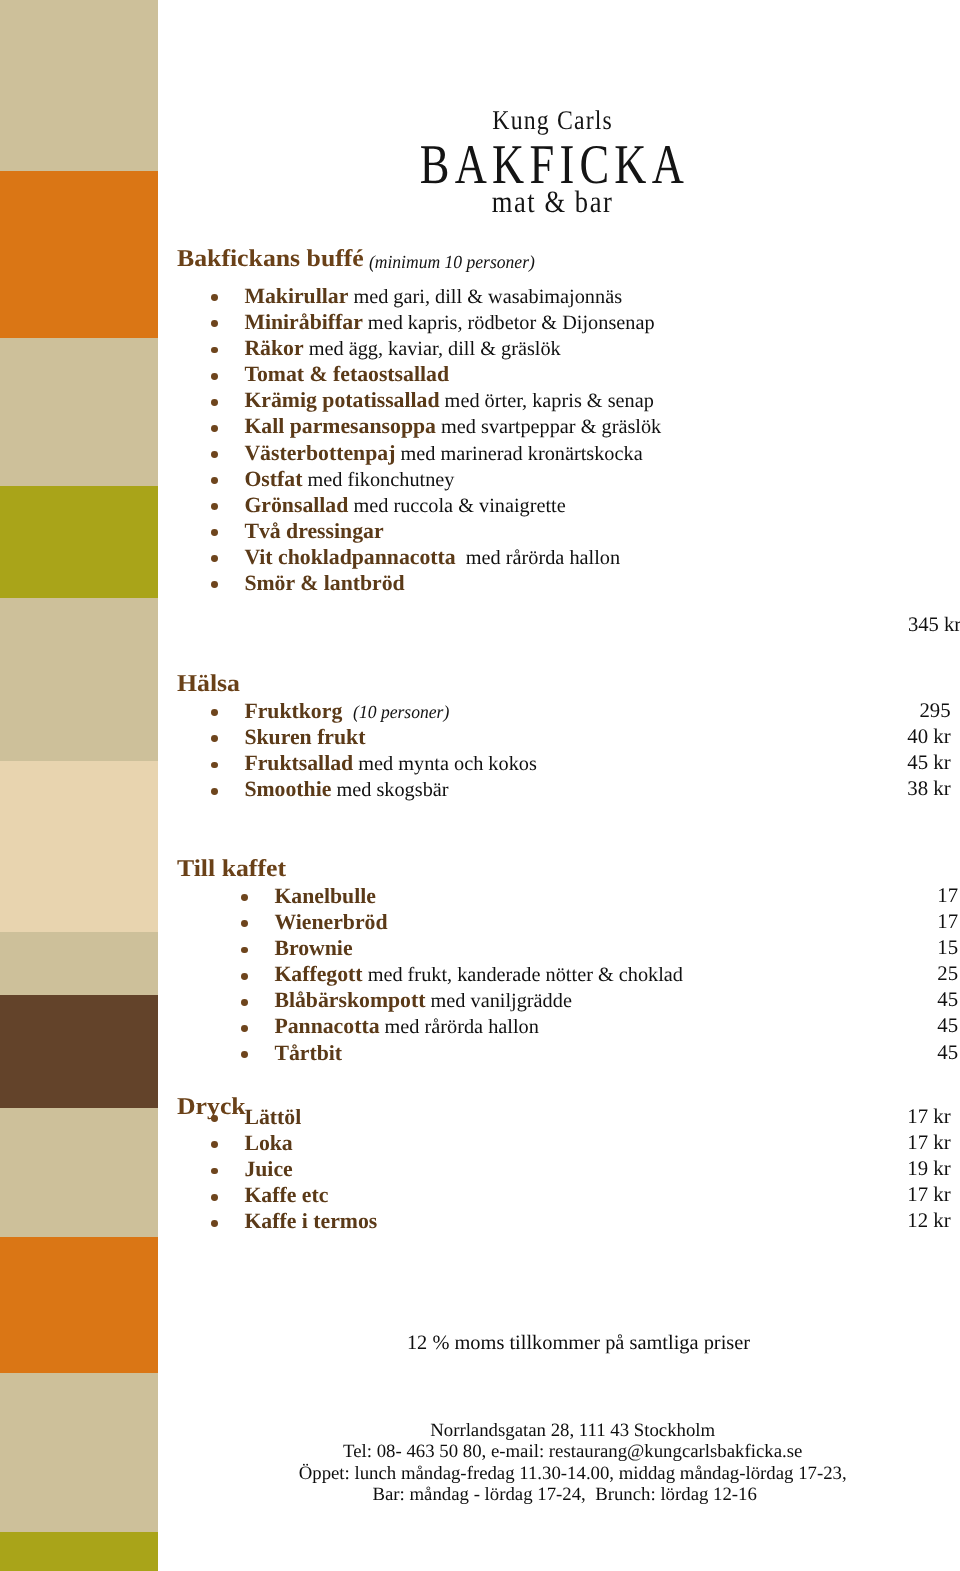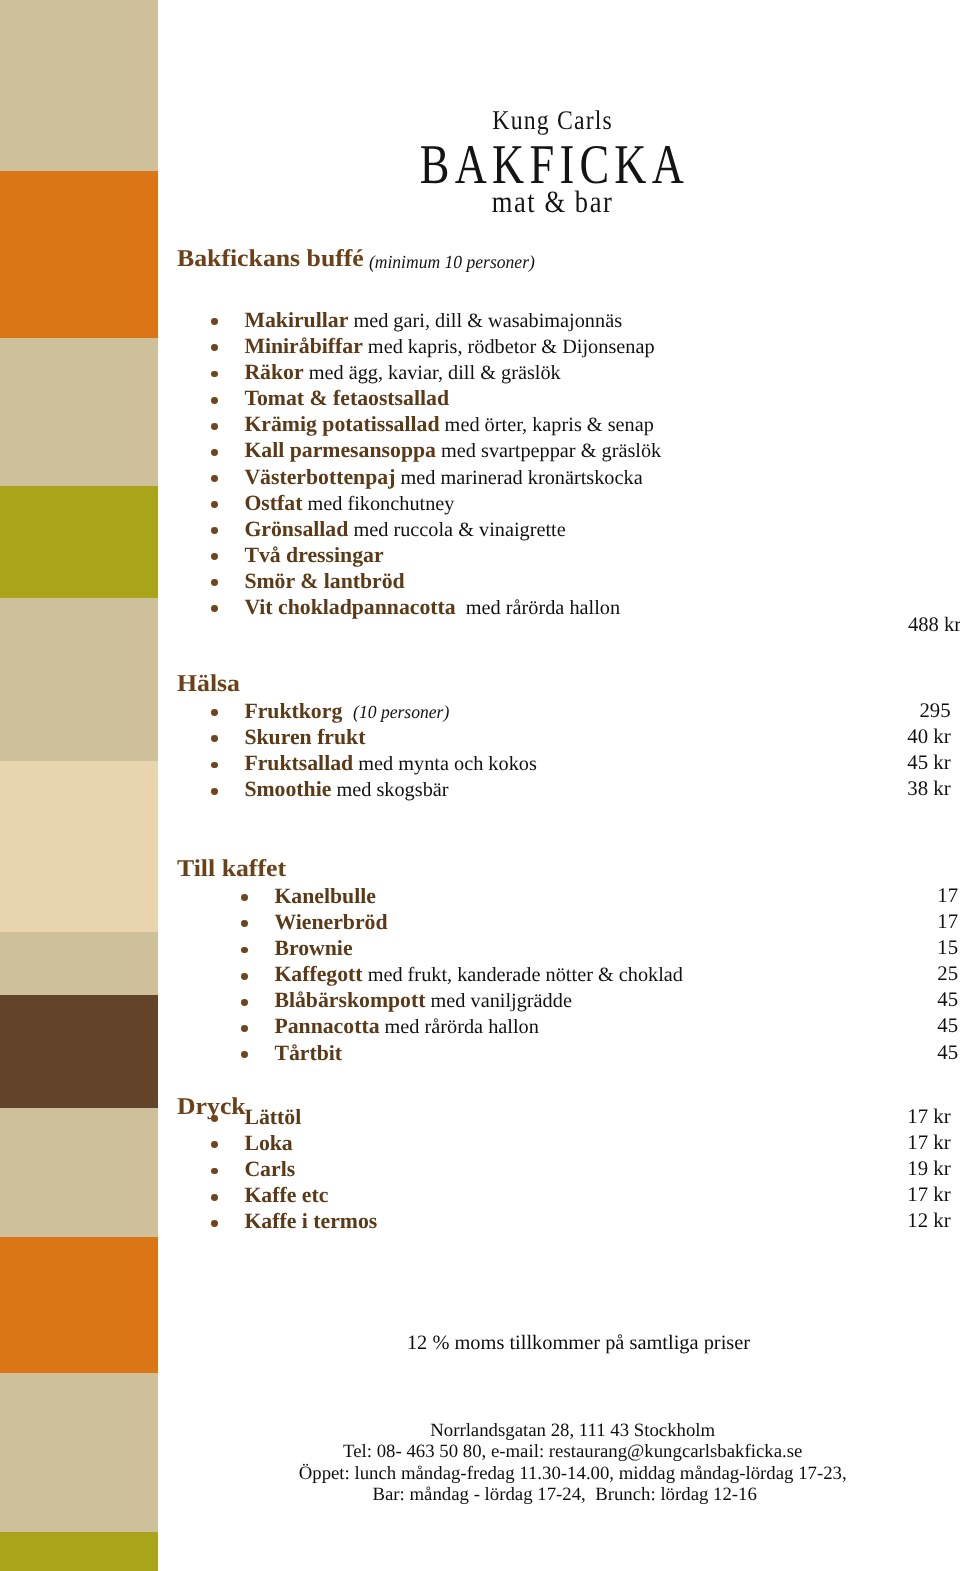--- a/index.html
+++ b/index.html
@@ -76,21 +76,21 @@
 
 <div id="logo">
   <div class="l1"><span>Kung Carls</span></div>
   <div class="l2"><span>BAKFICKA</span></div>
   <div class="l3"><span>mat &amp; bar</span></div>
 </div>
 
 <div id="menu">
     <div class="sec" style="top: 0px;">
       <h2 style="top: 247.3px;">Bakfickans buffé<span class="note" style="padding-left: 5.8px;">(minimum 10 personer)</span></h2>
-      <div class="rows" style="top: 307px;">
+      <div class="rows" style="top: 283px;">
         <div class="row">
           <div class="bul"></div>
           <div class="txt"><b>Makirullar</b><span class="d"> med gari, dill &amp; wasabimajonnäs</span></div>
         </div>
         <div class="row">
           <div class="bul"></div>
           <div class="txt"><b>Miniråbiffar</b><span class="d"> med kapris, rödbetor &amp; Dijonsenap</span></div>
         </div>
         <div class="row">
           <div class="bul"></div>
@@ -119,25 +119,25 @@
         <div class="row">
           <div class="bul"></div>
           <div class="txt"><b>Grönsallad</b><span class="d"> med ruccola &amp; vinaigrette</span></div>
         </div>
         <div class="row">
           <div class="bul"></div>
           <div class="txt"><b>Två dressingar</b></div>
         </div>
         <div class="row">
           <div class="bul"></div>
+          <div class="txt"><b>Vit chokladpannacotta</b><span class="d">  med rårörda hallon</span></div>
+        </div>
+        <div class="row">
+          <div class="bul"></div>
           <div class="txt"><b>Smör &amp; lantbröd</b></div>
-        </div>
-        <div class="row">
-          <div class="bul"></div>
-          <div class="txt"><b>Vit chokladpannacotta</b><span class="d">  med rårörda hallon</span></div>
         </div>
       </div>
     </div>
     <div class="sec" style="top: 0px;">
       <h2 style="top: 672.3px;">Hälsa</h2>
       <div class="rows" style="top: 698px;">
         <div class="row">
           <div class="bul"></div>
           <div class="txt"><b>Fruktkorg</b><i style="padding-left: 11.7px;">(10 personer)</i></div>
           <div class="pr">295</div>
@@ -207,37 +207,37 @@
           <div class="txt"><b>Lättöl</b></div>
           <div class="pr">17 kr</div>
         </div>
         <div class="row">
           <div class="bul"></div>
           <div class="txt"><b>Loka</b></div>
           <div class="pr">17 kr</div>
         </div>
         <div class="row">
           <div class="bul"></div>
-          <div class="txt"><b>Carls</b></div>
+          <div class="txt"><b>Juice</b></div>
           <div class="pr">19 kr</div>
         </div>
         <div class="row">
           <div class="bul"></div>
           <div class="txt"><b>Kaffe etc</b></div>
           <div class="pr">17 kr</div>
         </div>
         <div class="row">
           <div class="bul"></div>
           <div class="txt"><b>Kaffe i termos</b></div>
           <div class="pr">12 kr</div>
         </div>
       </div>
     </div>
   </div>
 
-<div class="total" style="top: 614.8px;">488 kr</div>
+<div class="total" style="top: 614.8px;">345 kr</div>
 <div id="vat" style="top: 1333.2px;"><span>12 % moms tillkommer på samtliga priser</span></div>
 <div id="footer" style="top: 1420px;">
     <div>Norrlandsgatan 28, 111 43 Stockholm</div>
     <div>Tel: 08- 463 50 80, e-mail: restaurang@kungcarlsbakficka.se</div>
     <div>Öppet: lunch måndag-fredag 11.30-14.00, middag måndag-lördag 17-23,</div>
     <div class="shift">Bar: måndag - lördag 17-24,  Brunch: lördag 12-16</div>
   </div>
 
 </body></html>

